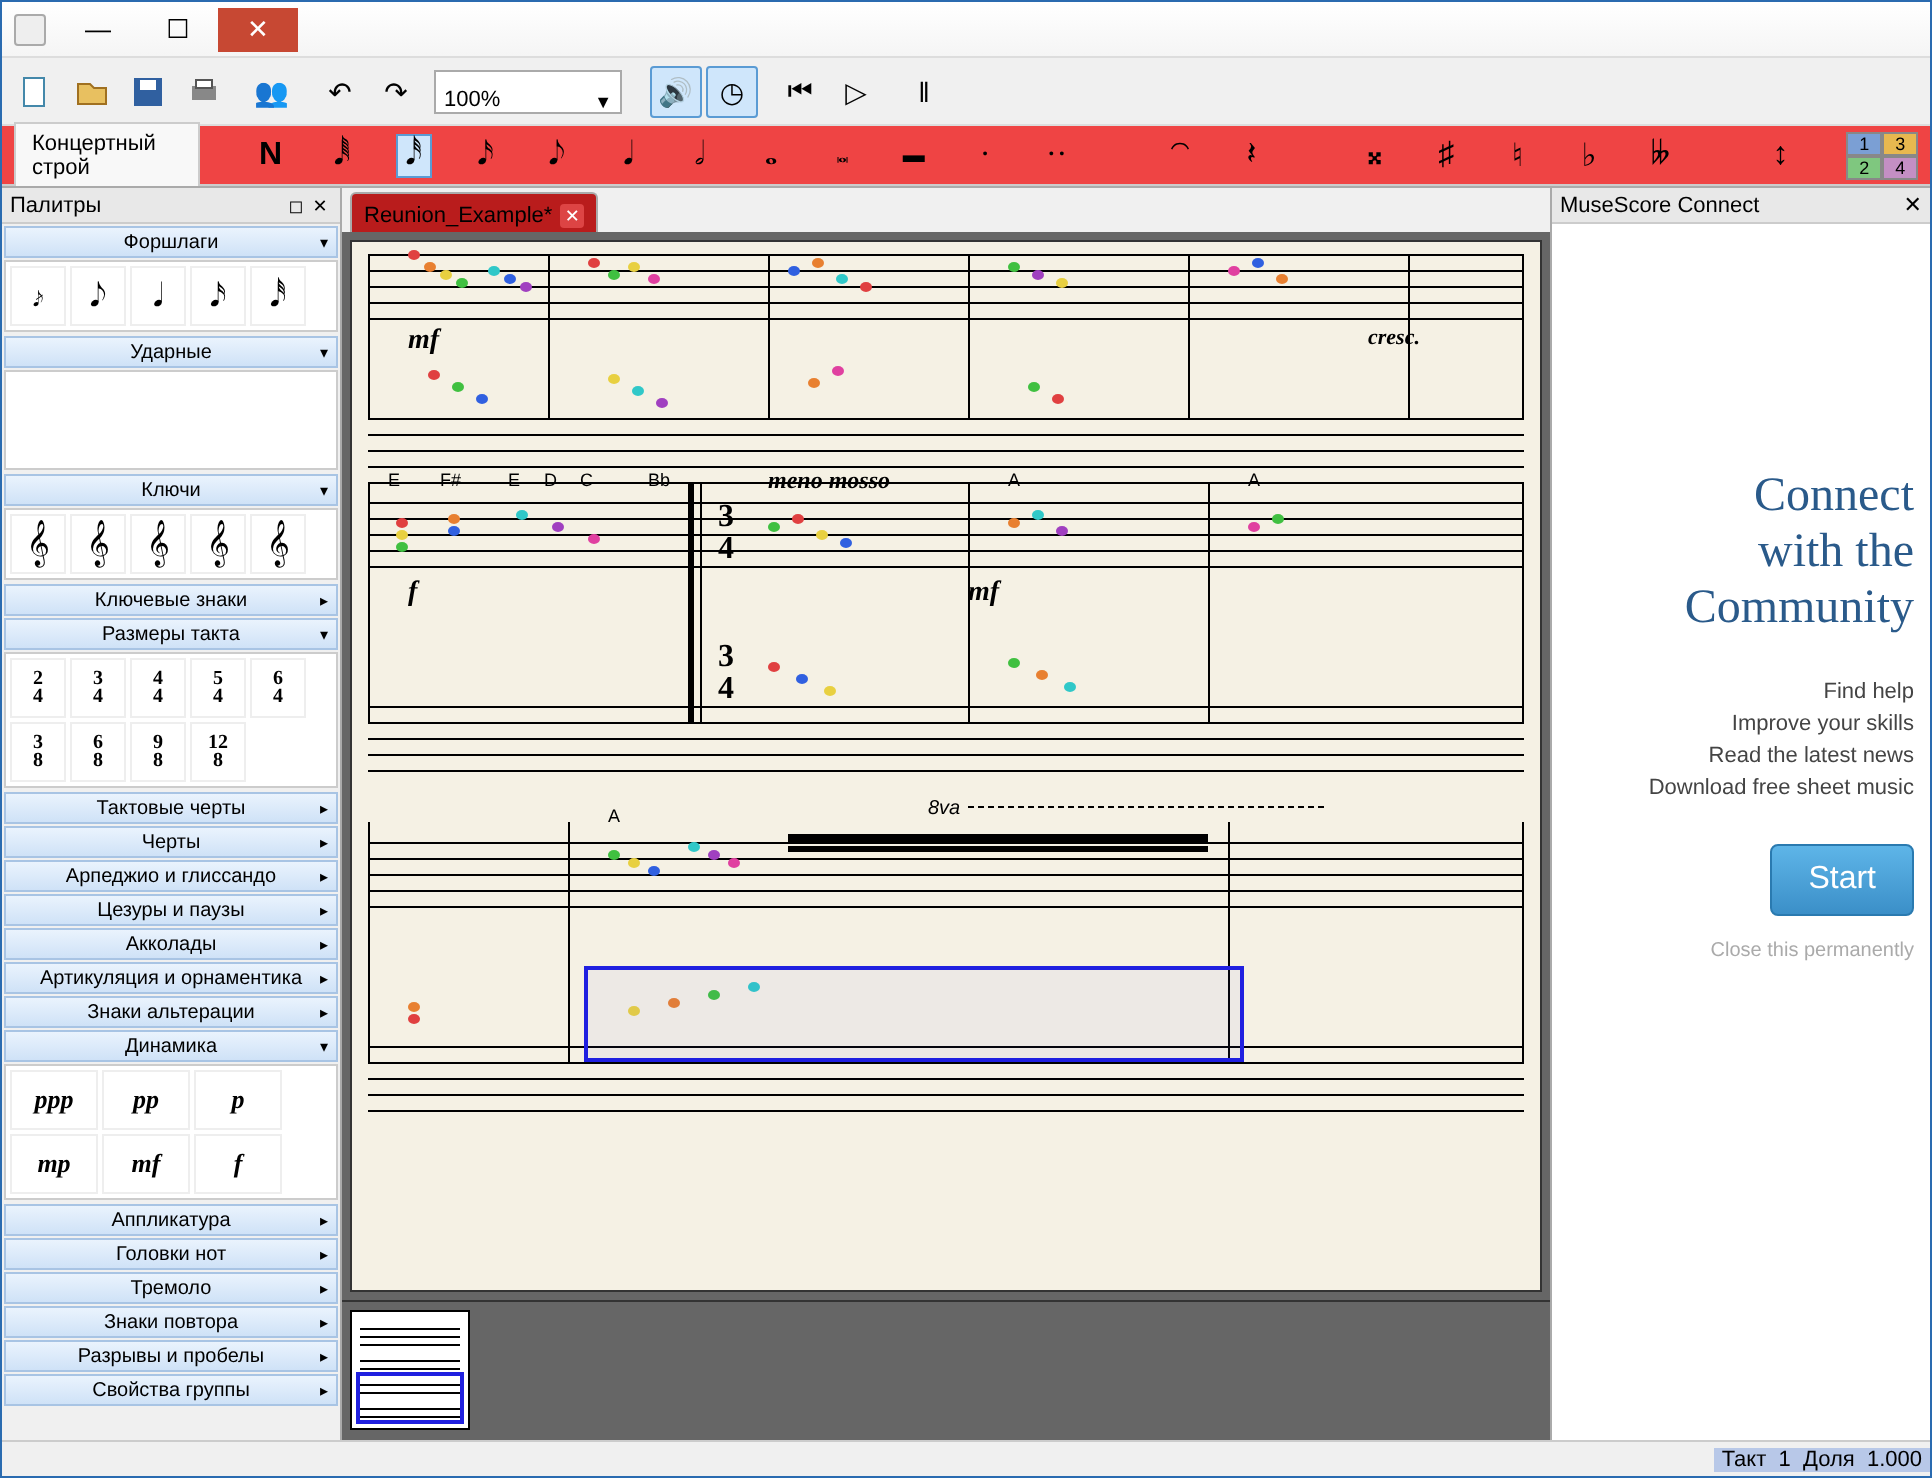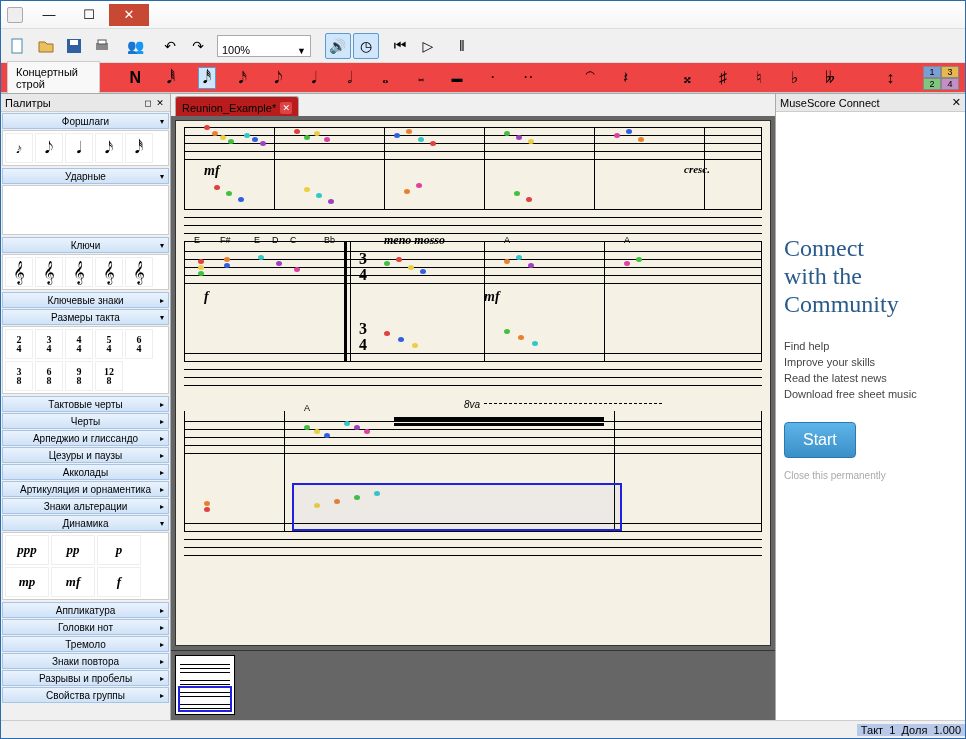--- a/index.html
+++ b/index.html
@@ -64,21 +64,21 @@
 .time-sig { position: absolute; font-family: serif; font-weight: bold; font-size: 16px; line-height: 16px; text-align: center; }
 
 .navigator { height: 70px; background: #666; border-top: 1px solid #333; display: flex; padding: 4px; }
 .nav-page { width: 60px; height: 60px; background: #fff; border: 1px solid #000; position: relative; }
 .nav-page .mini-line { position: absolute; left: 4px; right: 4px; height: 1px; background: #000; }
 .nav-view { position: absolute; border: 2px solid #2020e0; }
 
 .connect { width: 190px; background: #fff; border-left: 1px solid #aaa; display: flex; flex-direction: column; }
 .connect .head { height: 18px; background: #e8e8e8; border-bottom: 1px solid #ccc; display: flex; align-items: center; padding: 0 4px; font-size: 11px; }
 .connect .head .x { margin-left: auto; }
-.connect .content { flex: 1; text-align: left; padding: 12px 8px; position: relative; }
+.connect .content { flex: 1; text-align: right; padding: 12px 8px; position: relative; }
 .connect h2 { font-family: Georgia, serif; font-weight: normal; color: #2a5a8a; font-size: 24px; line-height: 28px; margin-top: 110px; }
 .connect .sub { font-size: 11px; color: #444; margin-top: 20px; line-height: 16px; }
 .start-btn { display: inline-block; margin-top: 20px; padding: 8px 18px; background: linear-gradient(#5eb5e8, #3b8fc8); color: #fff; font-size: 16px; border: 1px solid #2a7ab0; border-radius: 4px; }
 .close-perm { font-size: 10px; color: #aaa; margin-top: 12px; }
 
 .statusbar { height: 18px; background: #f0f0f0; border-top: 1px solid #ccc; display: flex; align-items: center; font-size: 11px; }
 .statusbar .right { margin-left: auto; background: #b8c8e8; padding: 0 4px; }
 
 
 .c-r{background:#e04040}.c-o{background:#e88030}.c-y{background:#e8d040}.c-g{background:#40c040}.c-c{background:#30c8c8}.c-b{background:#3060e0}.c-p{background:#a040c0}.c-m{background:#e040a0}

